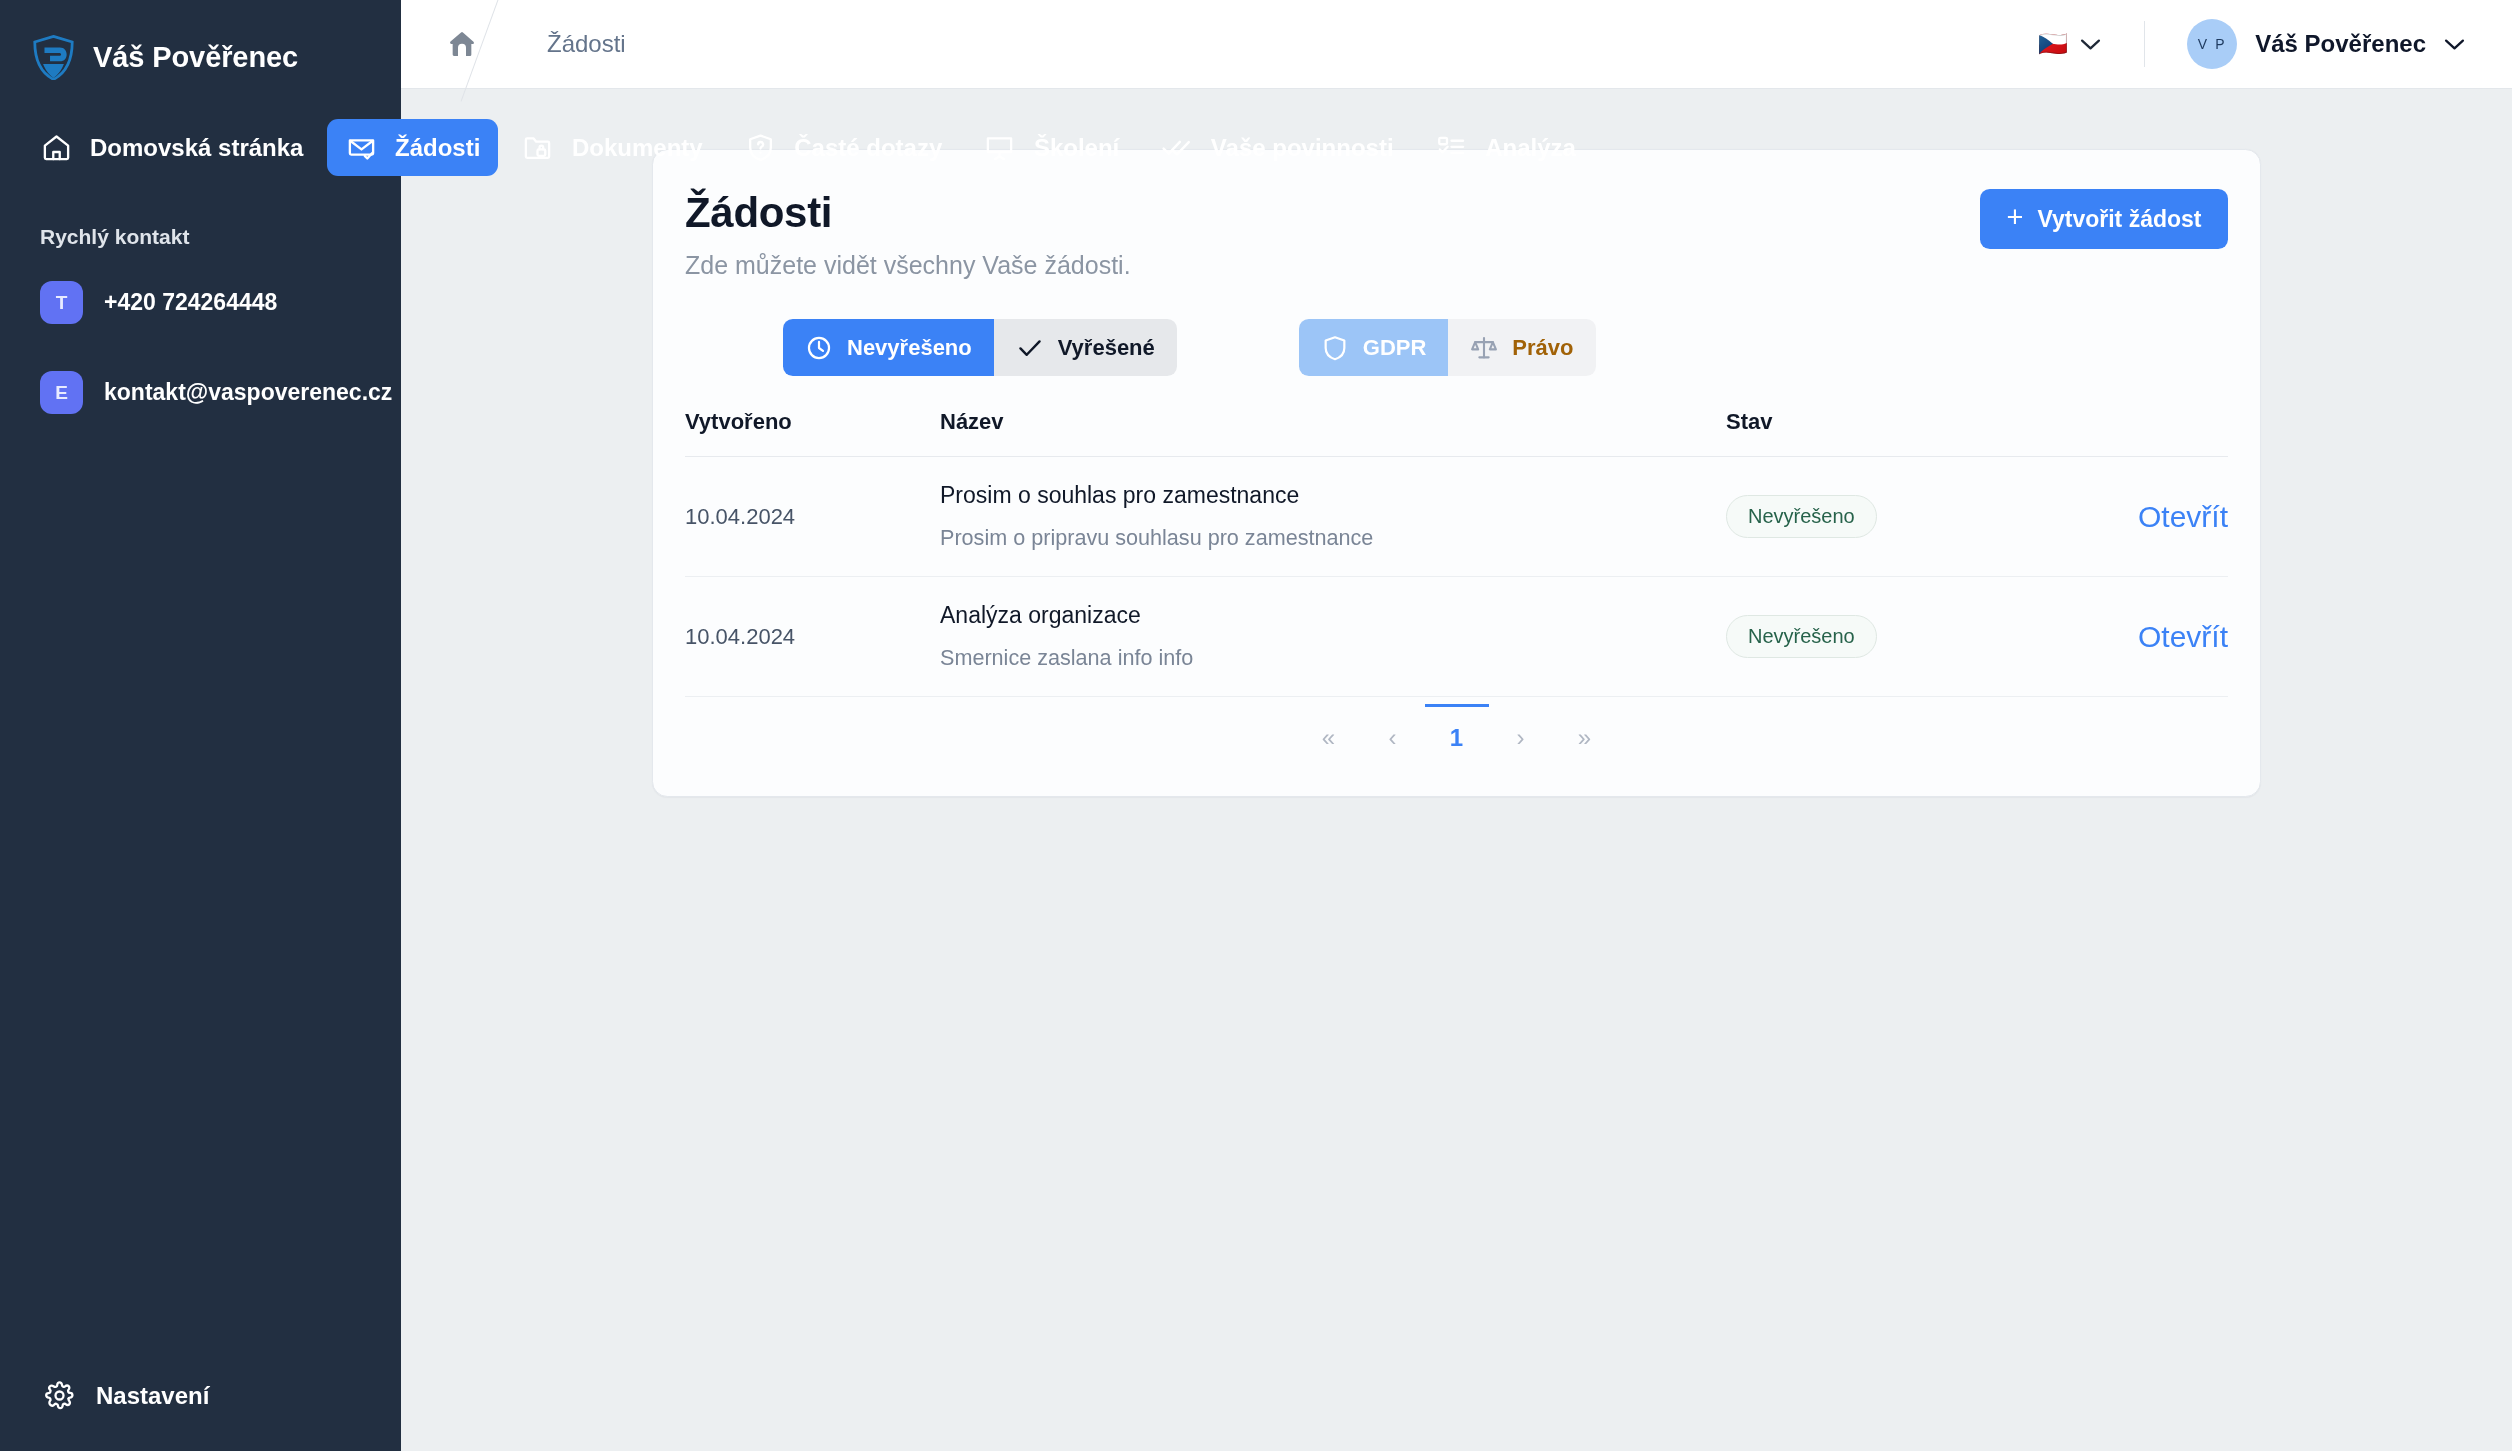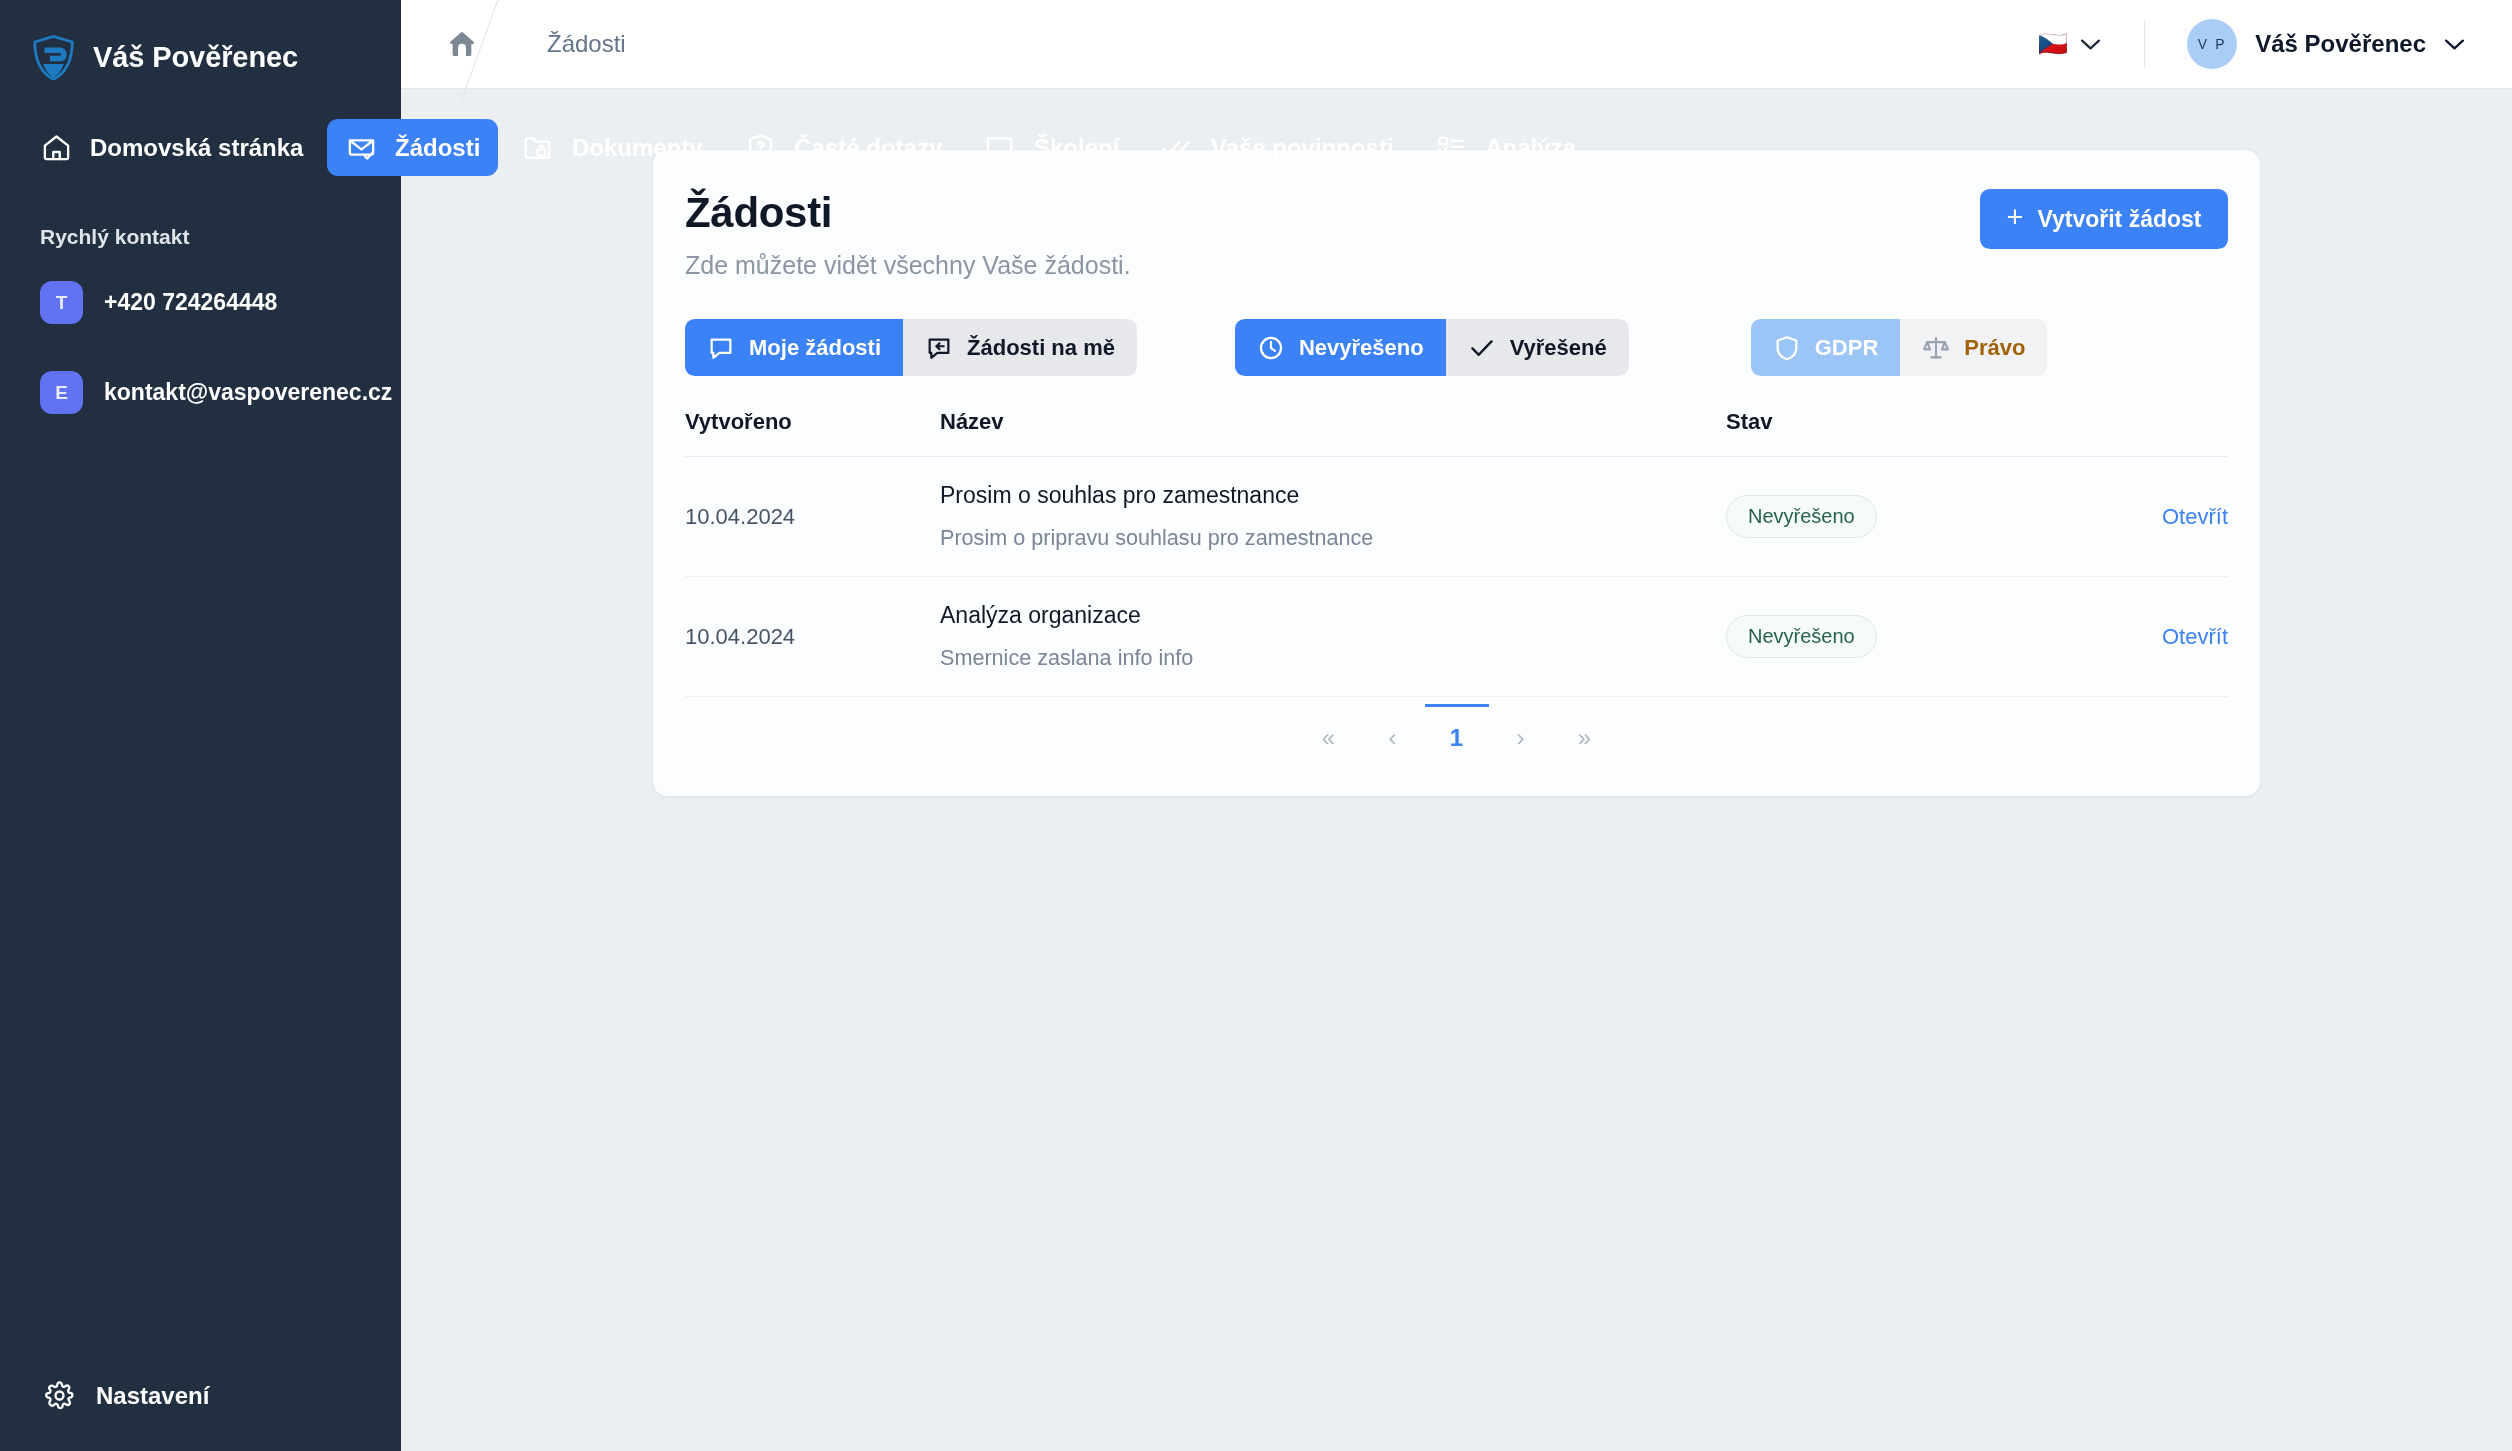--- a/index.html
+++ b/index.html
@@ -129,21 +129,21 @@
   .row { display: flex; align-items: center; min-height: 120px; border-bottom: 1.4px solid #eceff2; }
   .cell-date { font-size: 22px; color: #475467; }
   .cell-title { font-size: 23px; color: #101828; }
   .cell-desc { font-size: 21.6px; color: #7a8596; margin-top: 15.4px; }
   .badge {
     display: inline-flex; align-items: center; justify-content: center;
     height: 43px; padding: 0 21px; border-radius: 697px;
     background: #f6faf8; border: 0.7px solid #dfe8e3;
     color: #26624a; font-size: 20px; white-space: nowrap;
   }
-  .link-open { font-size: 22px; color: #3b82f6; cursor: pointer; white-space: nowrap; }
+  .link-open { font-size: 30px; color: #3b82f6; cursor: pointer; white-space: nowrap; }
 
   .pager { display: flex; align-items: center; justify-content: center; gap: 0; padding-top: 7px; }
   .pg {
     width: 64px; height: 64px; display: flex; align-items: center; justify-content: center;
     font-size: 24px; color: #b0b7c3; cursor: pointer; border-top: 3.5px solid transparent;
     font-family: inherit; background: none; border-left: none; border-right: none; border-bottom: none;
   }
   .pg.current { color: #3b82f6; font-weight: 700; border-top: 3.5px solid #3b82f6; }
 </style>
 </head>
@@ -315,40 +315,20 @@
             <div class="page-sub">Zde můžete vidět všechny Vaše žádosti.</div>
           </div>
           <button class="btn-create">
             <span class="plus">+</span>
             <span>Vytvořit žádost</span>
           </button>
         </div>
 
         <div class="filters">
 
-          <div class="seg">
-            <button class="seg-btn on">
-              <span>
-                <svg viewBox="0 0 24 24" fill="none" stroke="#fff" stroke-width="1.9" stroke-linecap="round" stroke-linejoin="round">
-                  <path d="M4 4.8 h16 v11.4 h-9.4 L5.4 20.4 v-4.2 H4 Z"></path>
-                </svg>
-              </span>
-              <span>Moje žádosti</span>
-            </button>
-            <button class="seg-btn off">
-              <span>
-                <svg viewBox="0 0 24 24" fill="none" stroke="#101828" stroke-width="1.9" stroke-linecap="round" stroke-linejoin="round">
-                  <path d="M4 4.8 h16 v11.4 h-9.4 L5.4 20.4 v-4.2 H4 Z"></path>
-                  <path d="M16 10.5 h-6"></path>
-                  <path d="M12.4 8 L9.8 10.5 L12.4 13"></path>
-                </svg>
-              </span>
-              <span>Žádosti na mě</span>
-            </button>
-          </div>
 
           <span class="gap-a"></span>
 
           <div class="seg">
             <button class="seg-btn on">
               <span>
                 <svg viewBox="0 0 24 24" fill="none" stroke="#fff" stroke-width="1.9" stroke-linecap="round" stroke-linejoin="round">
                   <circle cx="12" cy="12" r="8.6"></circle>
                   <path d="M12 6.8 V12 l3.4 2.4"></path>
                 </svg>

